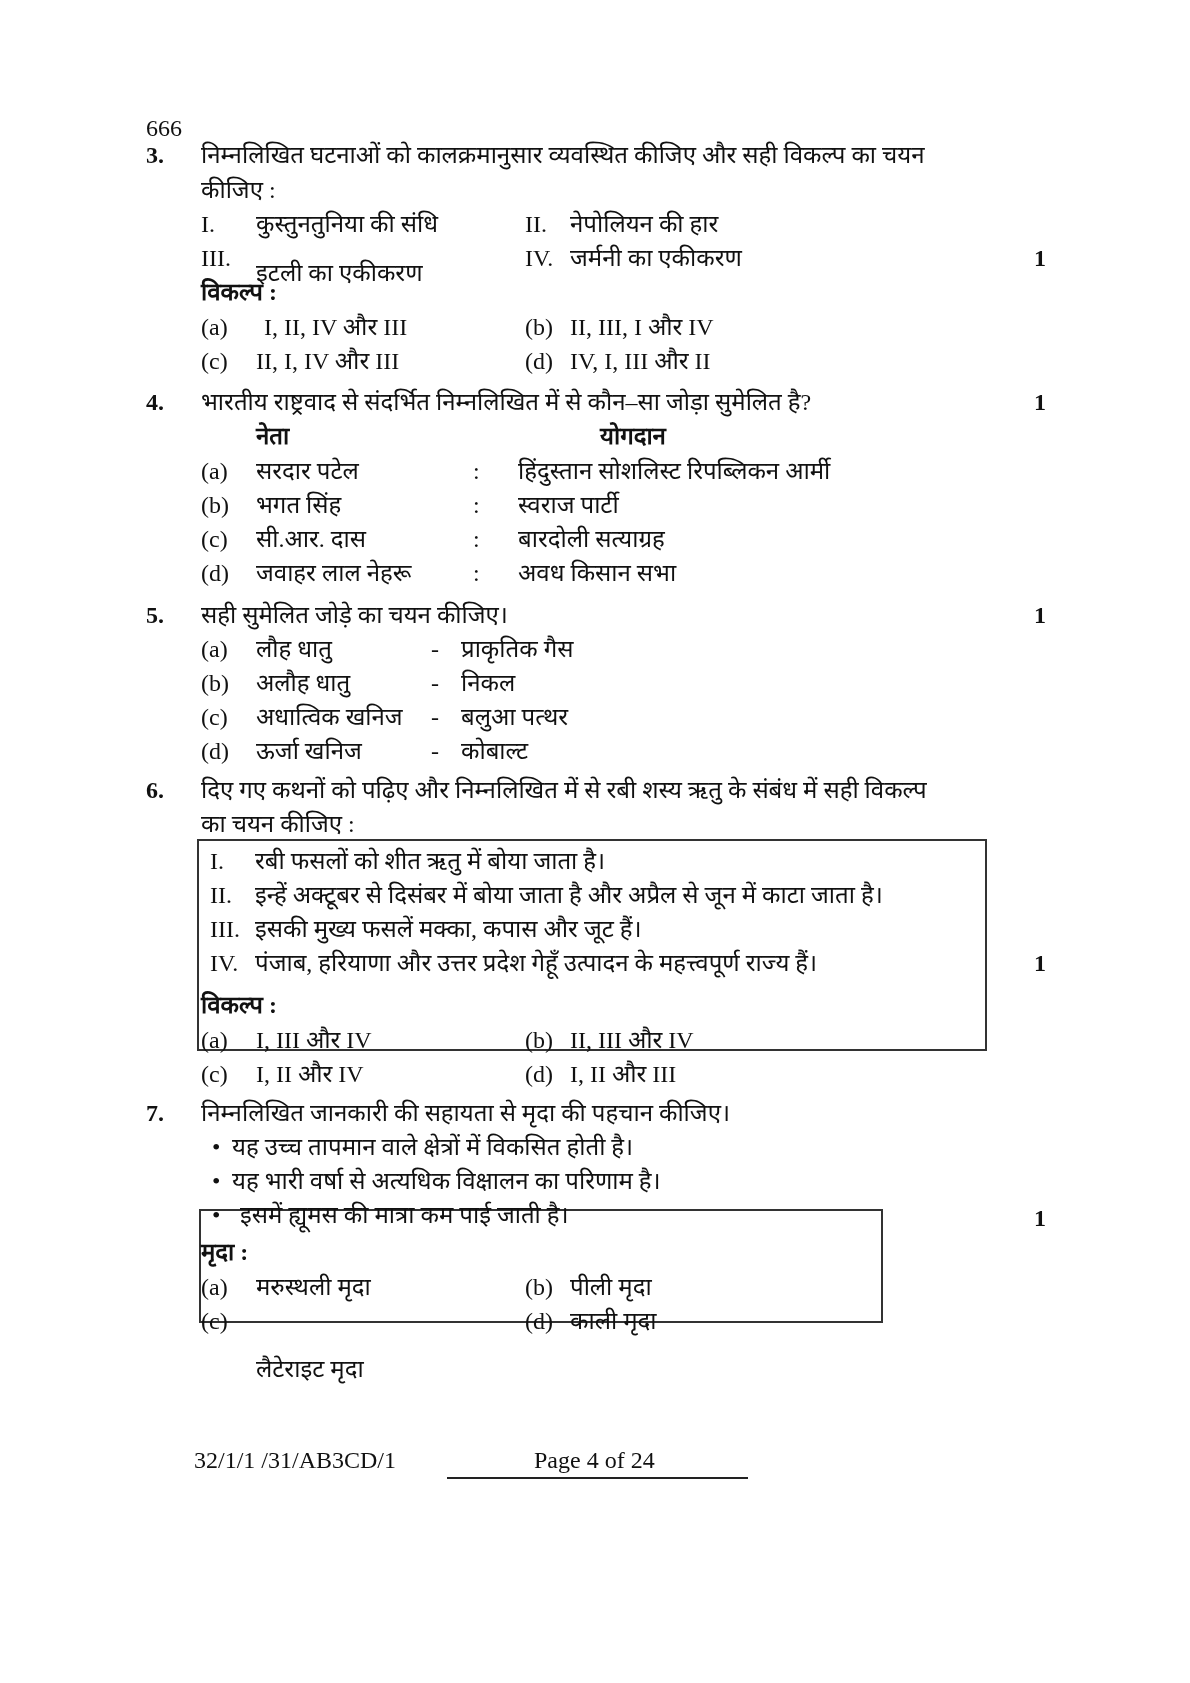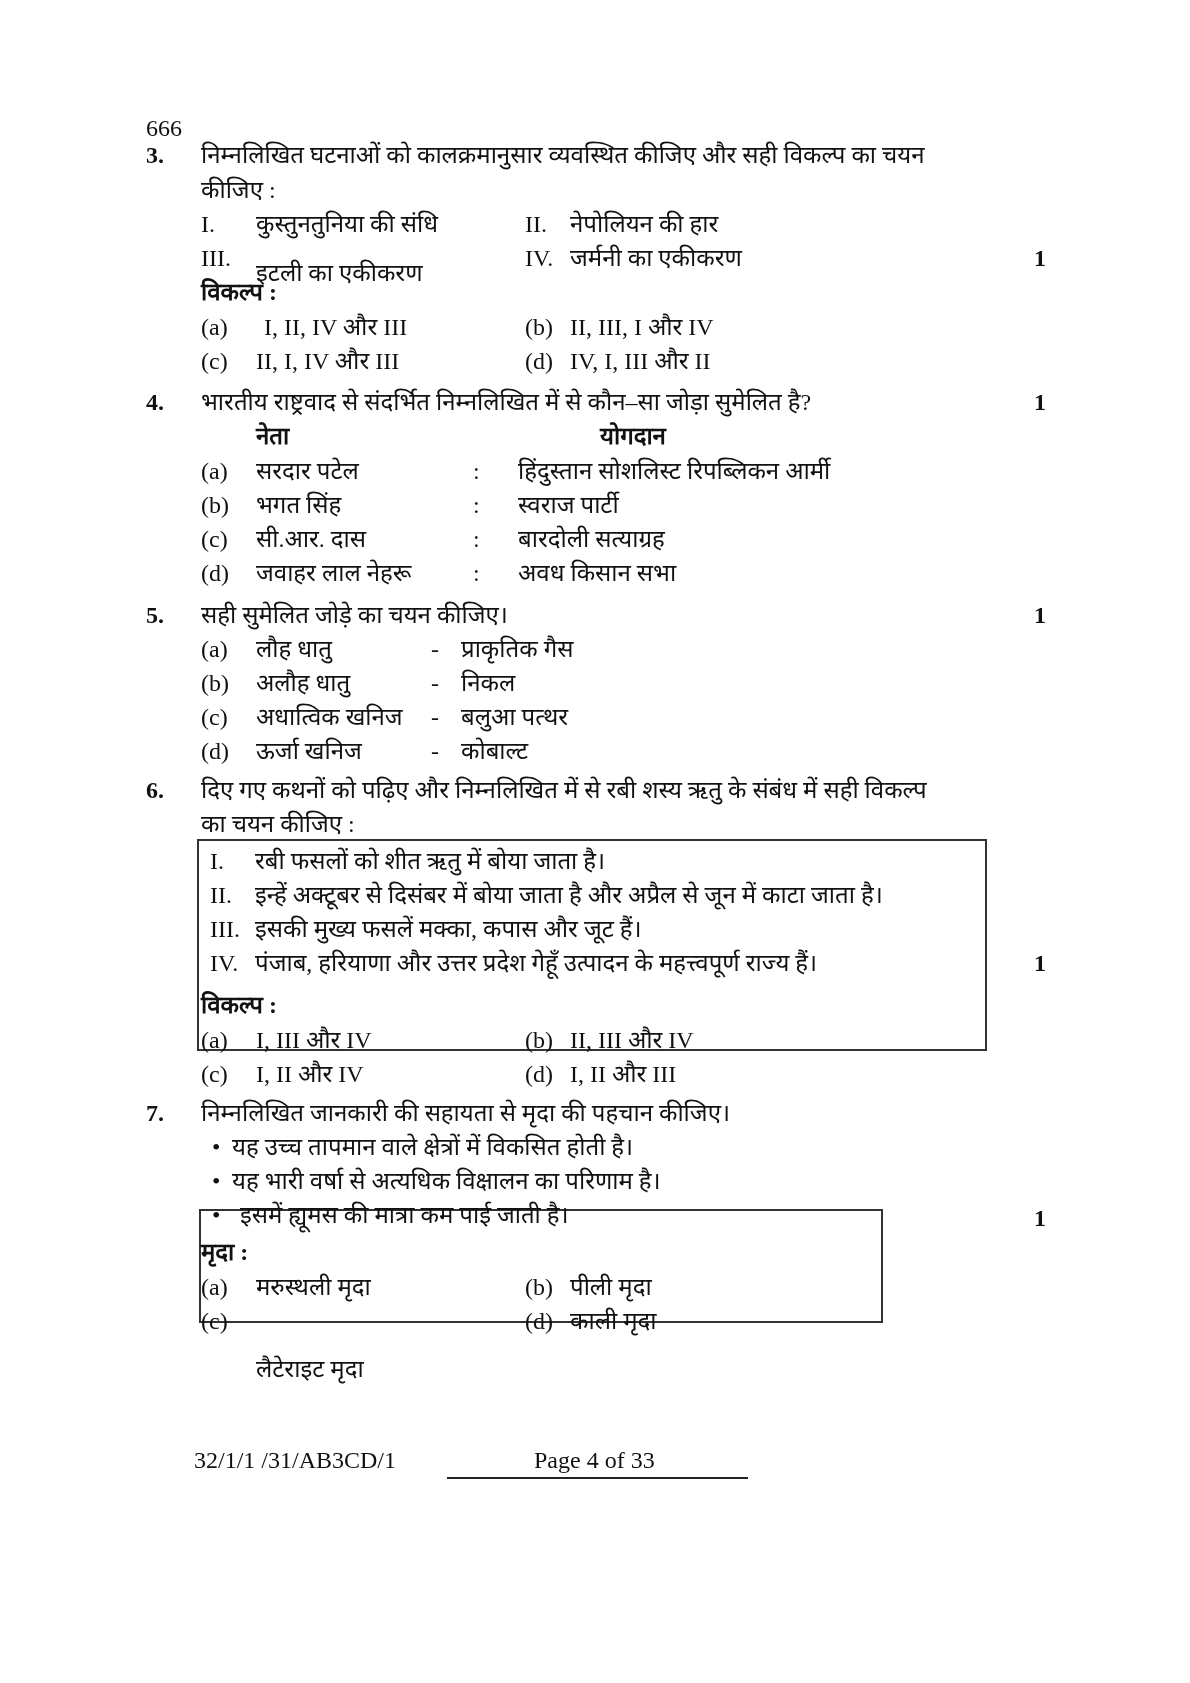--- a/index.html
+++ b/index.html
@@ -151,15 +151,15 @@
   <div class="abs t" style="left:525px; top:1272px;">(b)</div>
   <div class="abs t" style="left:570px; top:1272px;">पीली मृदा</div>
   <div class="abs t" style="left:201px; top:1306px;">(c)</div>
   <div class="abs t" style="left:256px; top:1354px;">लैटेराइट मृदा</div>
   <div class="abs t" style="left:525px; top:1306px;">(d)</div>
   <div class="abs t" style="left:570px; top:1306px;">काली मृदा</div>
 </section>
 
 <footer>
   <div class="abs t" style="left:146px; top:1445px;margin-left:48px;">32/1/1 /31/AB3CD/1</div>
-  <div class="abs t" style="left:534px; top:1445px;">Page 4 of 33</div>
+  <div class="abs t" style="left:534px; top:1445px;">Page 4 of 24</div>
   <div class="hline" style="left:447px; top:1477px; width:301px;"></div>
 </footer>
 
 </body></html>

